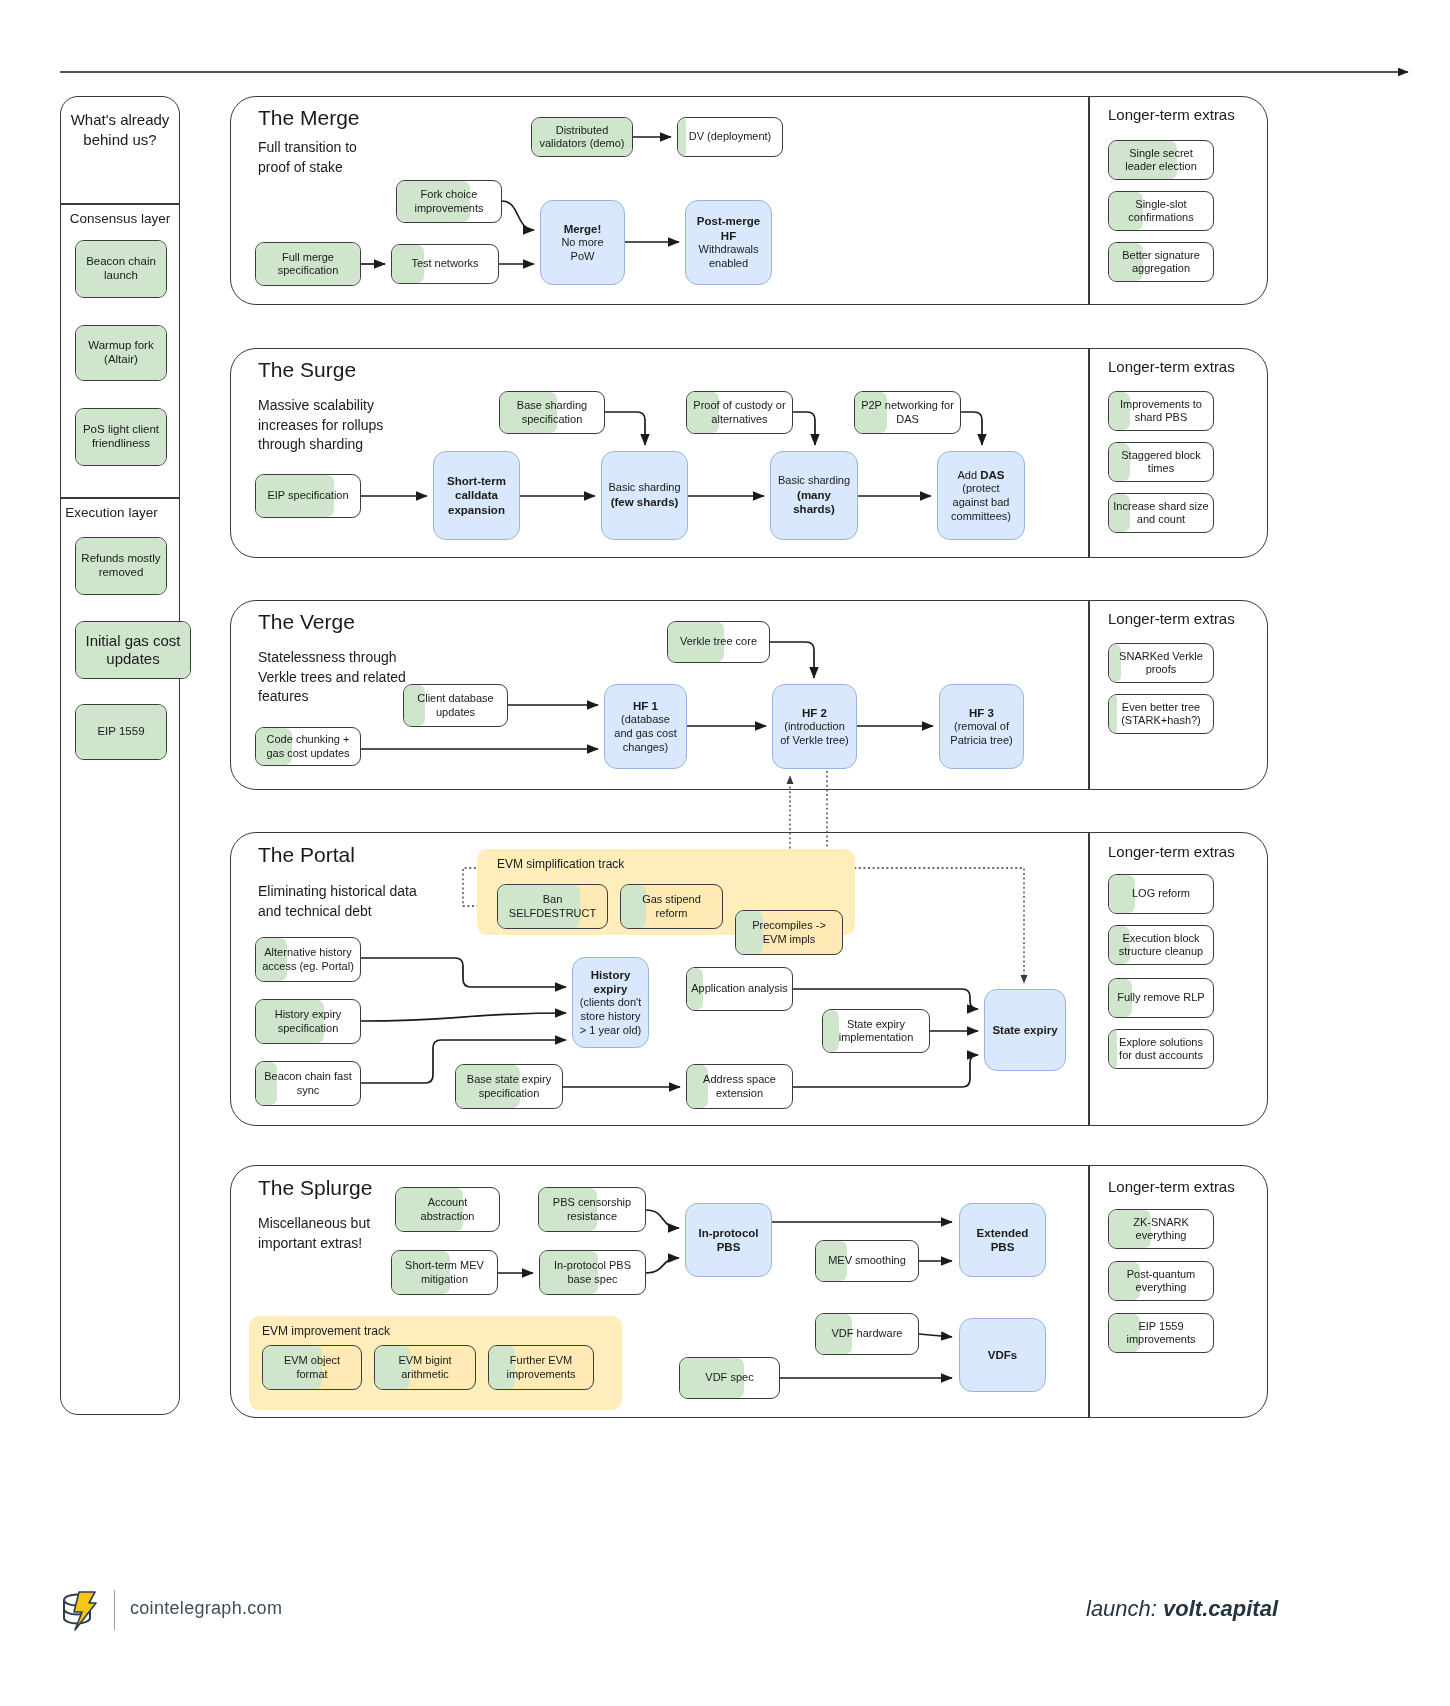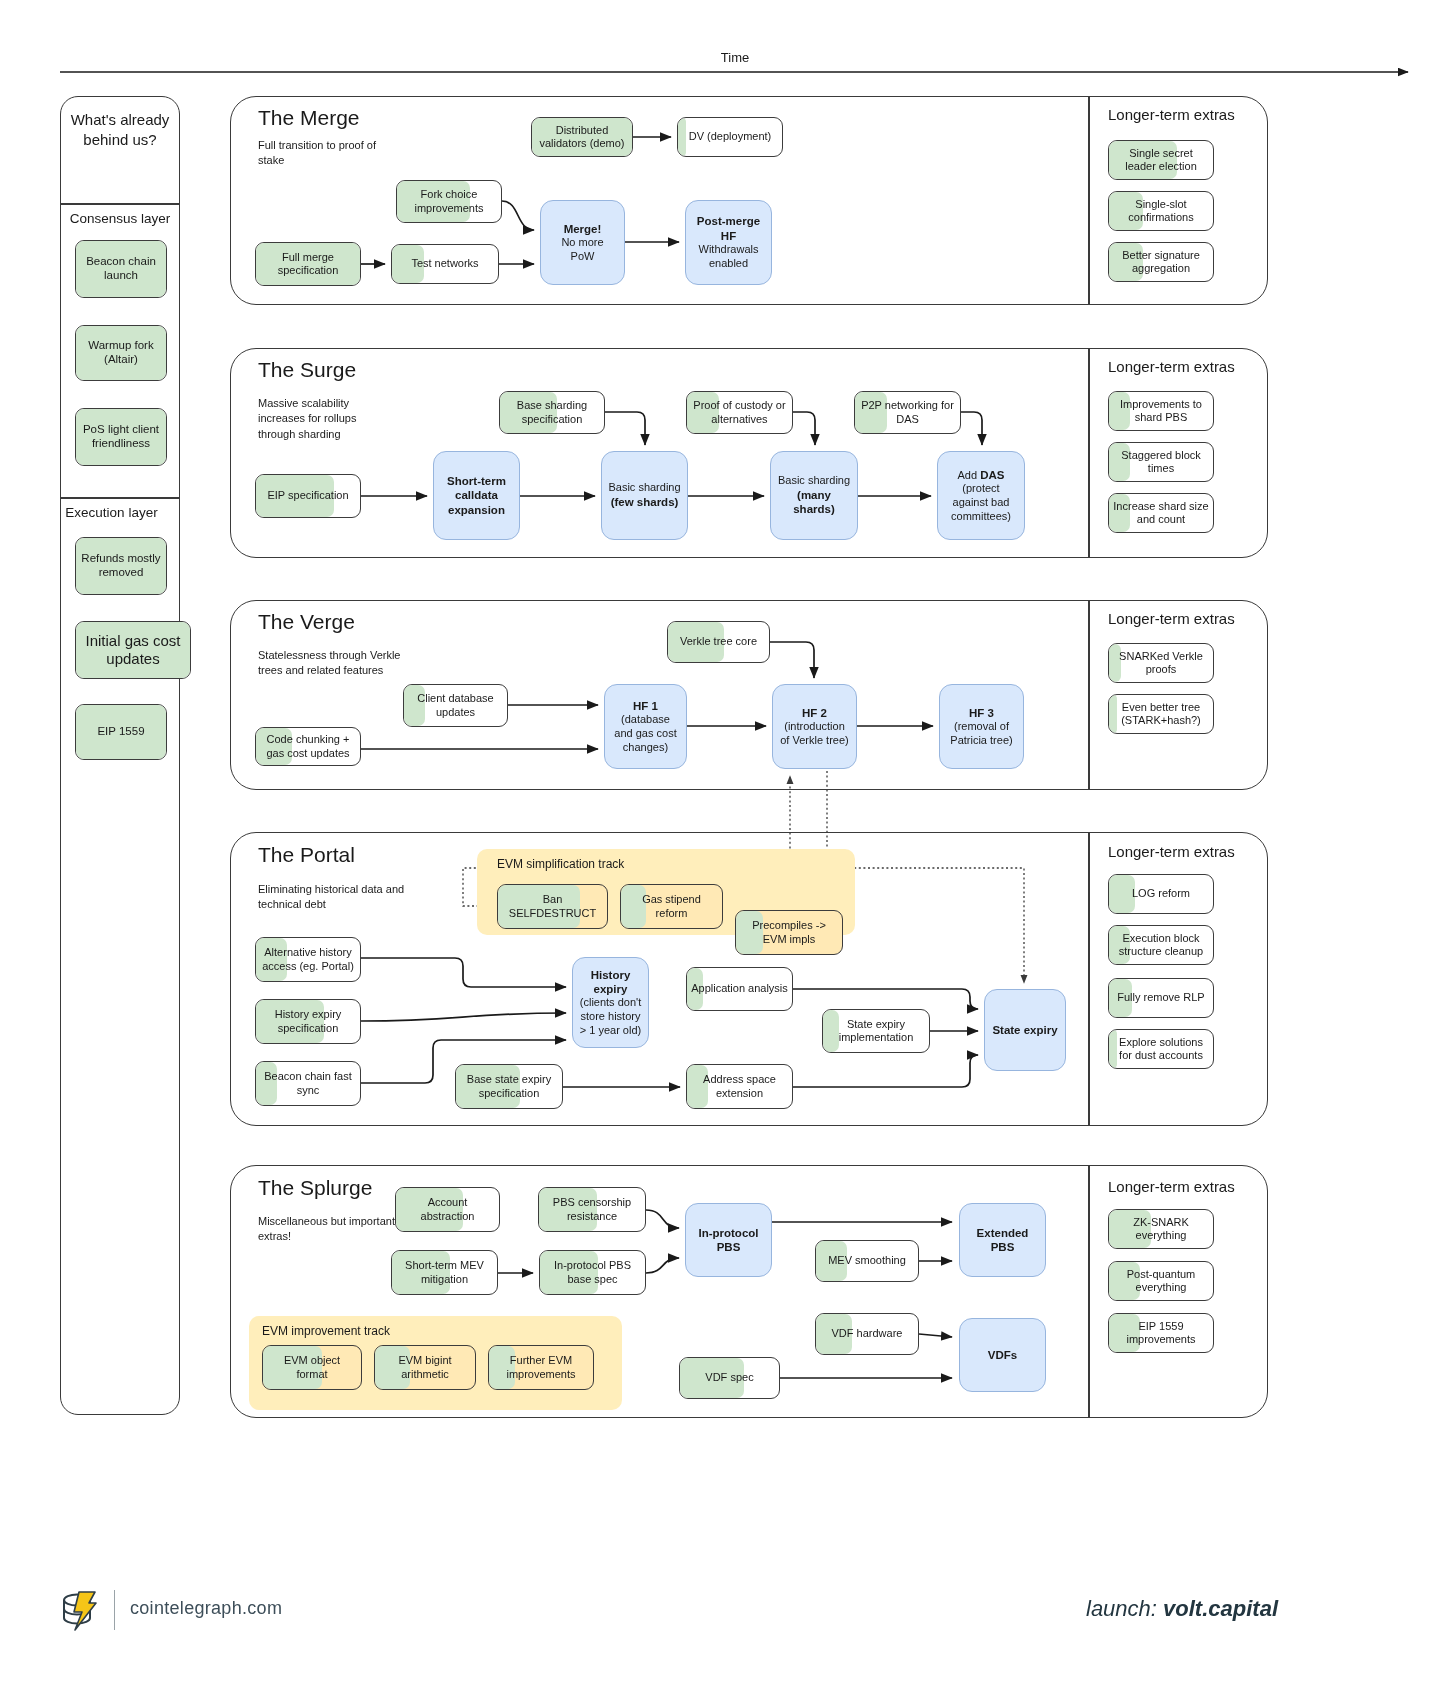--- a/index.html
+++ b/index.html
@@ -3,21 +3,21 @@
 <meta charset="utf-8">
 <style>
 *{box-sizing:border-box;margin:0;padding:0}
 body{font-family:"Liberation Sans",sans-serif;background:#fff;color:#1a1a1a}
 #canvas{position:relative;width:1450px;height:1706px;background:#fff;overflow:hidden}
 .section{position:absolute;border:1.6px solid #3a3a3a;border-radius:26px;z-index:0}
 .vdiv{position:absolute;top:0;bottom:0;width:1.6px;background:#3a3a3a}
 .colbox{position:absolute;border:1.6px solid #3a3a3a;border-radius:18px;z-index:0}
 .hdiv{position:absolute;height:1.6px;background:#3a3a3a;z-index:1}
 .sec-title{position:absolute;font-size:21px;z-index:2}
-.sec-sub{position:absolute;font-size:11px;line-height:1.4;z-index:2}
+.sec-sub{position:absolute;font-size:14px;line-height:1.4;z-index:2}
 .extras-title{position:absolute;font-size:15px;z-index:2}
 .time-label{position:absolute;text-align:center;font-size:13px;z-index:2}
 .col-title{position:absolute;text-align:center;font-size:15px;line-height:1.35;z-index:2}
 .col-label{position:absolute;text-align:center;font-size:13.5px;z-index:2}
 .box{position:absolute;background:#fff;border:1.4px solid #3c3c3c;border-radius:9px;display:flex;align-items:center;justify-content:center;text-align:center;font-size:11px;line-height:1.2;padding:2px 4px;overflow:hidden;z-index:2}
 .box .fill{position:absolute;left:0;top:0;bottom:0;background:#cfe6cd;border-radius:7px;z-index:0}
 .box .txt{position:relative;z-index:1}
 .box.yellow{background:#ffe9b5}
 .ms{position:absolute;background:#d9e8fc;border:1.4px solid #97b5de;border-radius:13px;display:flex;flex-direction:column;align-items:center;justify-content:center;text-align:center;font-size:11px;line-height:1.25;padding:3px 6px;z-index:2}
 .ms .b{font-weight:bold;font-size:11.5px}
@@ -85,21 +85,20 @@
       <path d="M919,1334 L952,1337"></path>
       <path d="M780,1378 L952,1378"></path>
     </g>
 
     <g stroke="#3a3a3a" stroke-width="1.3" fill="none" stroke-dasharray="2,2.6" marker-end="url(#arwd)">
       <path d="M497,906 L463,906 L463,868 L790,868 L790,776"></path>
       <path d="M827,771 L827,868 L1024,868 L1024,983"></path>
     </g>
   </svg>
 
-  <div class="time-label" style="left:60px;top:50px;width:1350px">Time</div>
 
   <div class="colbox" style="left:60px;top:96px;width:120px;height:1319px"></div>
   <div class="col-title" style="left:68px;top:110px;width:104px">What's already behind us?</div>
   <div class="hdiv" style="left:61px;top:203px;width:118px"></div>
   <div class="col-label" style="left:60px;top:211px;width:120px">Consensus layer</div>
 
   <div class="box" style="left:75px;top:240px;width:92px;height:58px;font-size:11.5px">
     <span class="fill" style="width: 100%;"></span>
     <span class="txt">Beacon chain launch</span>
   </div>

